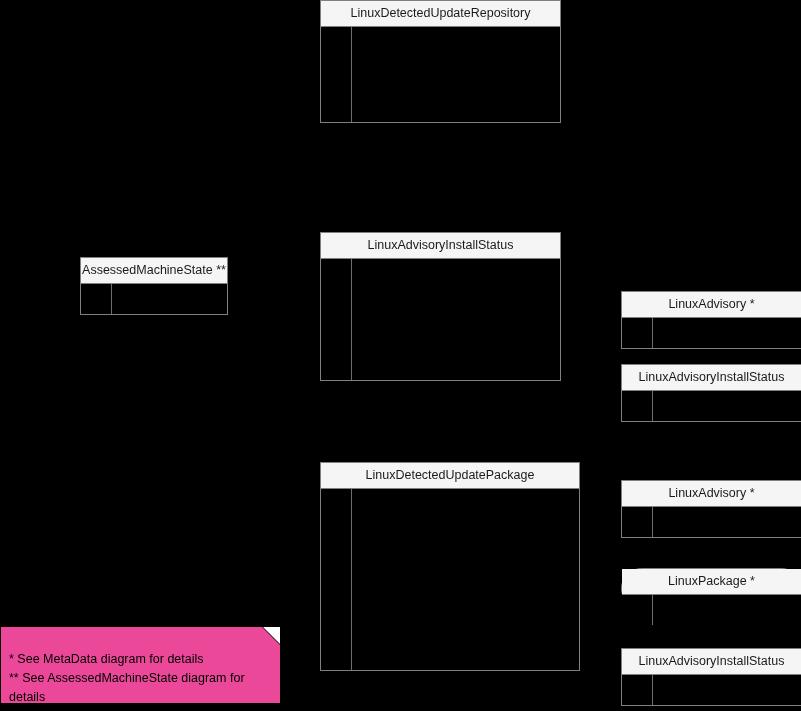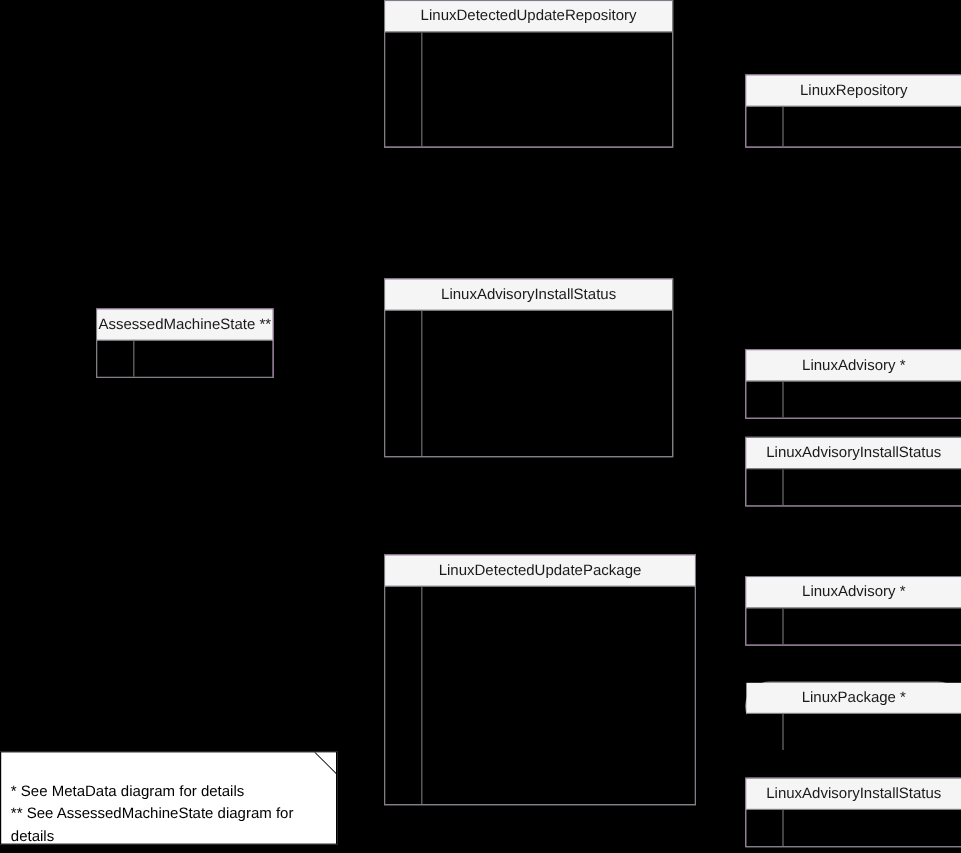--- a/index.html
+++ b/index.html
@@ -22,21 +22,21 @@
     width: 801px;
     height: 711px;
     background: #000000;
   }
 
   
   .uml-class {
     position: absolute;
     box-sizing: border-box;
     border: 1px solid #808080;
-    background: #f0abfc;
+    background: #a16207;
   }
   .uml-header {
     box-sizing: border-box;
     background: #f5f5f5;
     border-bottom: 1px solid #808080;
     color: #1a1a1a;
     font-size: 12.5px;
     line-height: 1.1;
     text-align: center;
     display: flex;
@@ -72,21 +72,21 @@
     padding: 1px 4px;
     line-height: 14px;
     white-space: pre;
     overflow: hidden;
   }
 
   
   .uml-note {
     position: absolute;
     box-sizing: border-box;
-    background: #ffffff;
+    background: #ec4899;
     border: 1px solid #000000;
     color: #000000;
   }
   .uml-note .fold {
     position: absolute;
     top: 0;
     right: 0;
     width: 0;
     height: 0;
     border-left: 18px solid transparent;
@@ -118,27 +118,20 @@
 <div id="canvas">
 
   <div class="uml-class" style="left:320px; top:0px; width:241px; height:123px;">
     <div class="uml-header">LinuxDetectedUpdateRepository</div>
     <div class="uml-body" style="height:95px;">
       <div class="col-rule" style="left:30px;"></div>
       <div class="uml-attrs"></div>
     </div>
   </div>
 
-  <div class="uml-class" style="left:621px; top:62px; width:181px; height:61px;">
-    <div class="uml-header">LinuxRepository</div>
-    <div class="uml-body" style="height:33px;">
-      <div class="col-rule" style="left:30px;"></div>
-      <div class="uml-attrs"></div>
-    </div>
-  </div>
 
   <div class="uml-class" style="left:80px; top:257px; width:148px; height:58px;">
     <div class="uml-header">AssessedMachineState **</div>
     <div class="uml-body" style="height:30px;">
       <div class="col-rule" style="left:30px;"></div>
       <div class="uml-attrs"></div>
     </div>
   </div>
 
   <div class="uml-class" style="left:320px; top:232px; width:241px; height:149px;">

